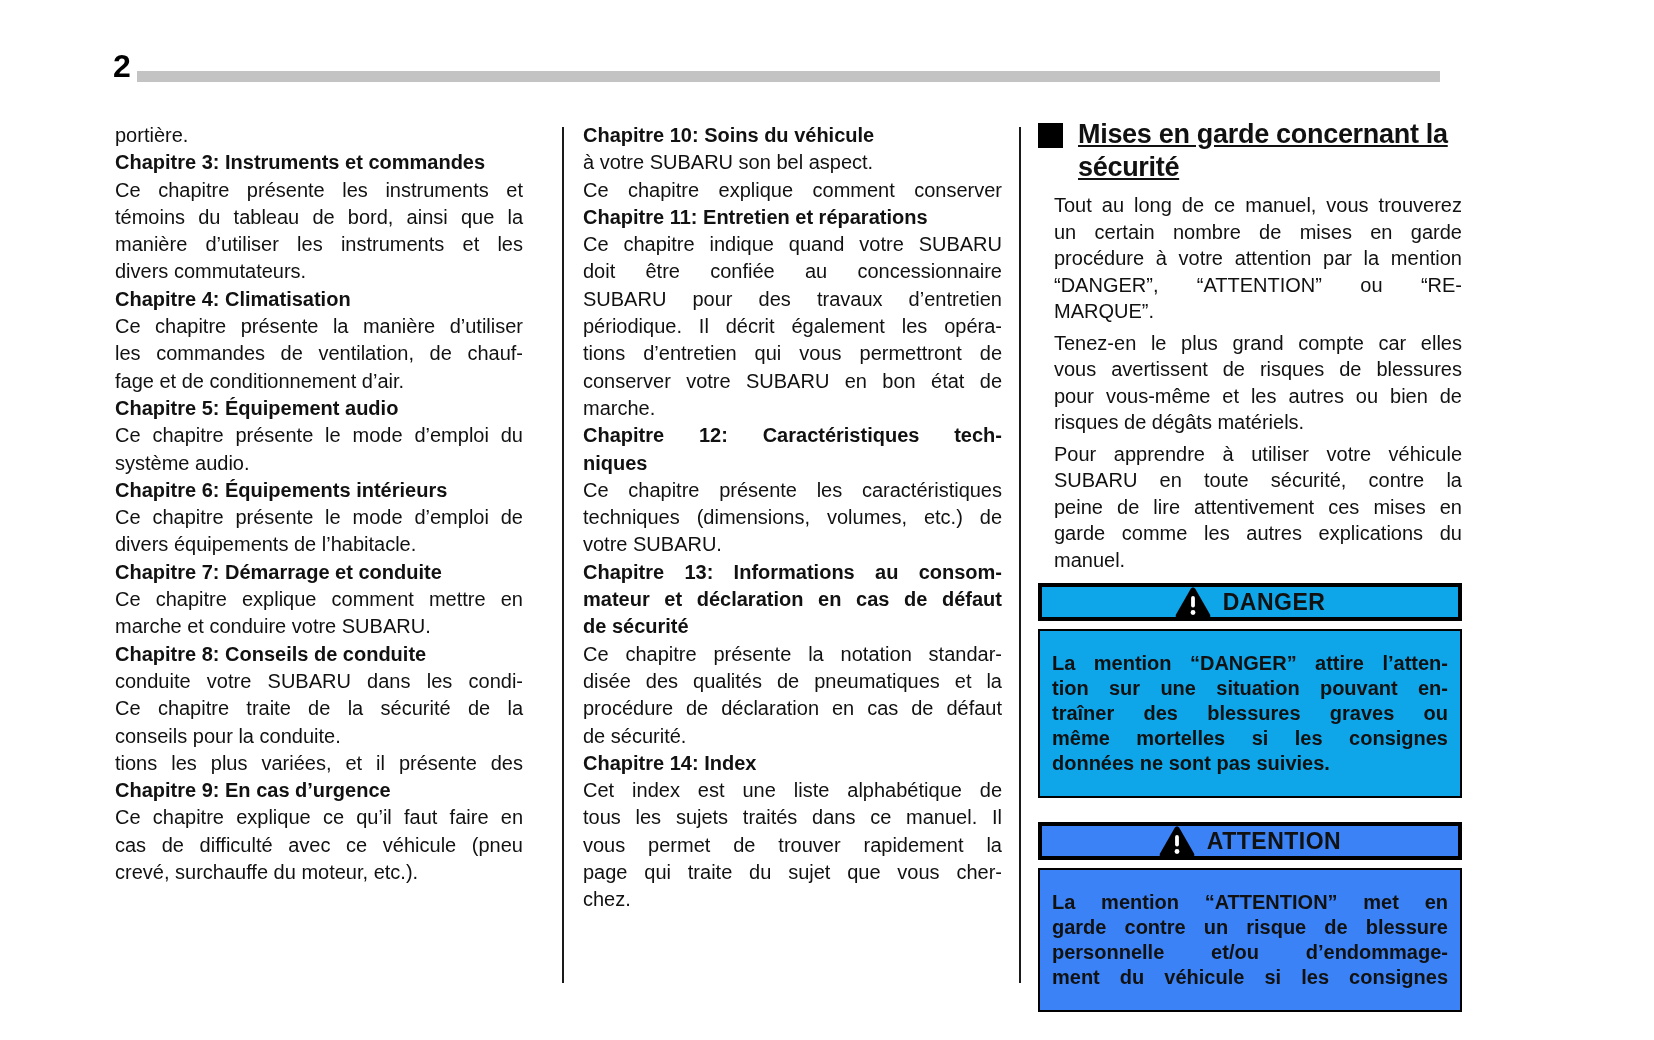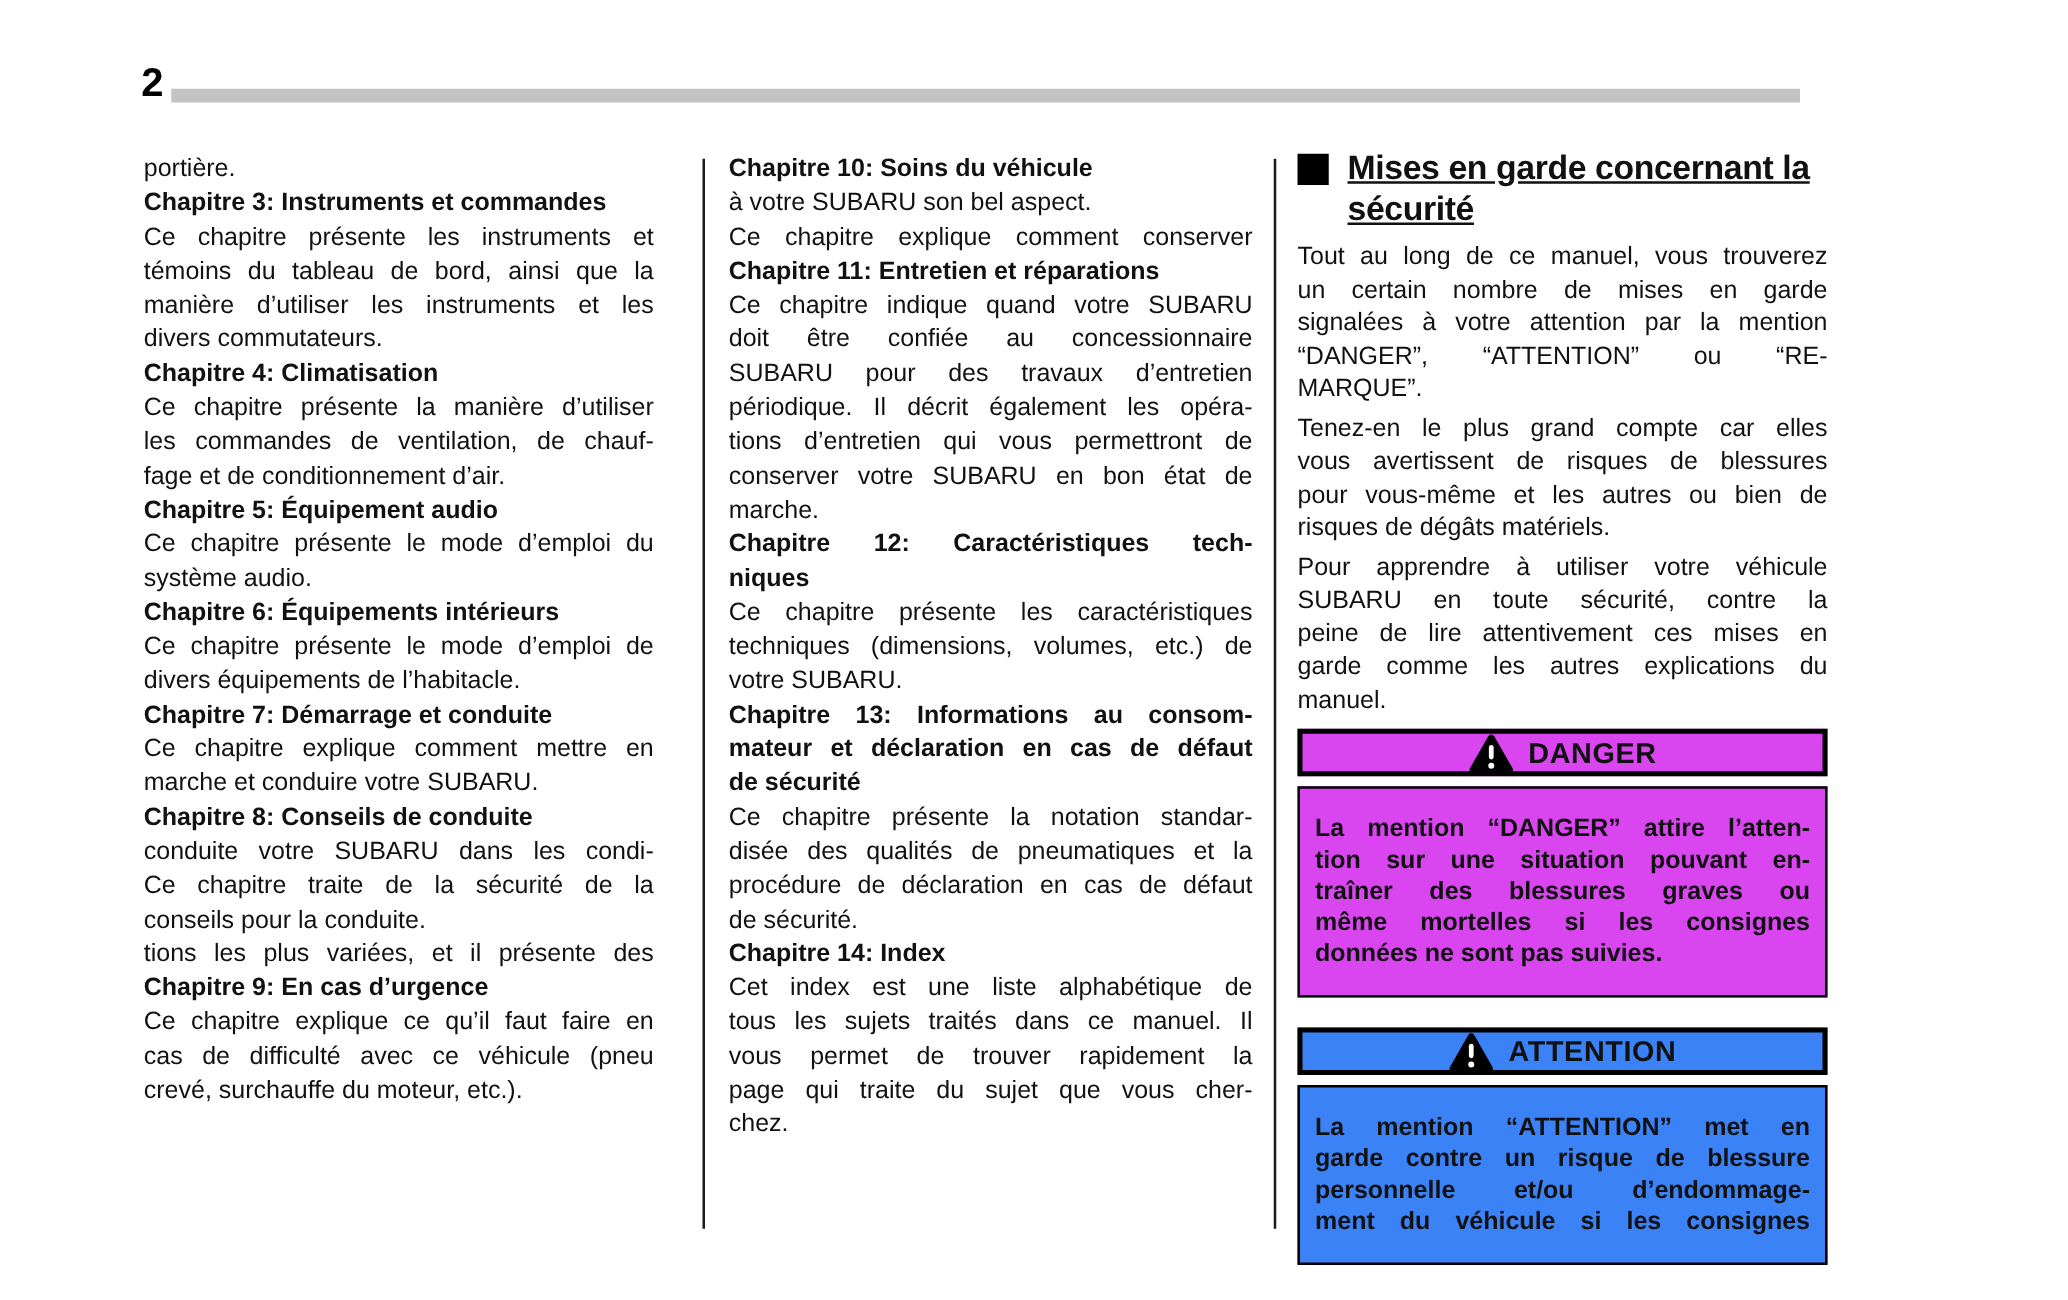--- a/index.html
+++ b/index.html
@@ -29,21 +29,21 @@
   .col1{left:115px;width:408px;}
   .col2{left:583px;width:419px;}
   .col3{left:1038px;top:118px;width:424px;}
   .ln{
     font-size:20px;line-height:27.3px;
     hyphens:none;
   }
   .ln.j{text-align:justify;text-align-last:justify;}
   .block.heading .ln{font-weight:bold;}
   .col3 .ln{line-height:26.5px;}
-  .paras .block{margin-top:5px;}
+  .paras .block{margin-top:5px;margin-left:16px;}
   
   .sec-heading{display:flex;margin-bottom:8px;text-decoration:underline;}
   .sq{
     flex:0 0 auto;width:25px;height:25px;background:#000;
     margin:5px 15px 0 0;
   }
   .sec-heading .htext div{
     font-size:27px;font-weight:bold;line-height:33px;white-space:nowrap;
     letter-spacing:-0.3px;
   }
@@ -55,21 +55,21 @@
     display:flex;align-items:center;justify-content:center;
     gap:12px;
   }
   .warnhead .wtitle{font-size:23px;font-weight:bold;letter-spacing:0.5px;}
   .warnbody{
     border:2px solid #000;
     margin-top:8px;
     padding:20px 12px;
   }
   .warnbody .ln{font-weight:bold;line-height:25px;}
-  .graybg{background:#d946ef;}
+  .graybg{background:#0ea5e9;}
   .whitebg{background:#3b82f6;}
   .danger-gap{margin-top:10px;}
   .attention-gap{margin-top:24px;}
   .wicon{flex:0 0 auto;display:block;}
 </style>
 </head>
 <body>
 
 <div class="page">
 
@@ -199,21 +199,21 @@
       <div class="htext">
           <div>Mises en garde concernant la</div>
           <div>sécurité</div>
         </div>
     </div>
 
     <div class="paras">
         <div class="block body">
           <div class="ln j">Tout au long de ce manuel, vous trouverez</div>
           <div class="ln j">un certain nombre de mises en garde</div>
-          <div class="ln j">signalées à votre attention par la mention</div>
+          <div class="ln j">procédure à votre attention par la mention</div>
           <div class="ln j">“DANGER”, “ATTENTION” ou “RE-</div>
           <div class="ln">MARQUE”.</div>
         </div>
         <div class="block body">
           <div class="ln j">Tenez-en le plus grand compte car elles</div>
           <div class="ln j">vous avertissent de risques de blessures</div>
           <div class="ln j">pour vous-même et les autres ou bien de</div>
           <div class="ln">risques de dégâts matériels.</div>
         </div>
         <div class="block body">

